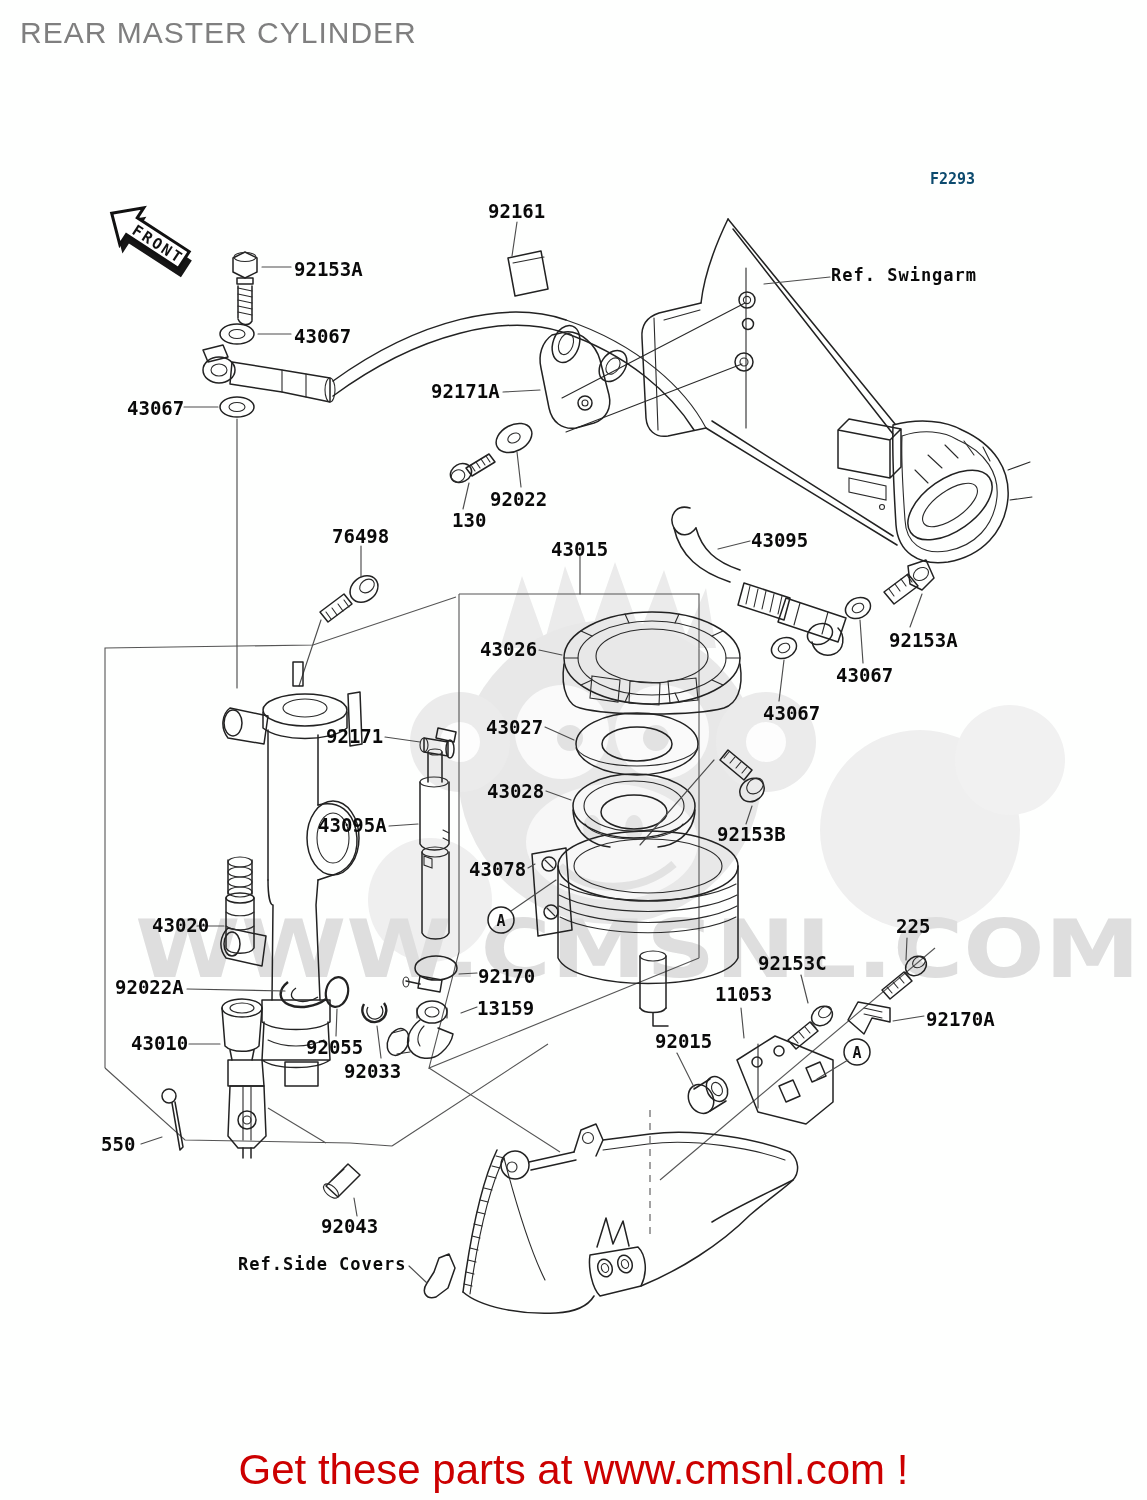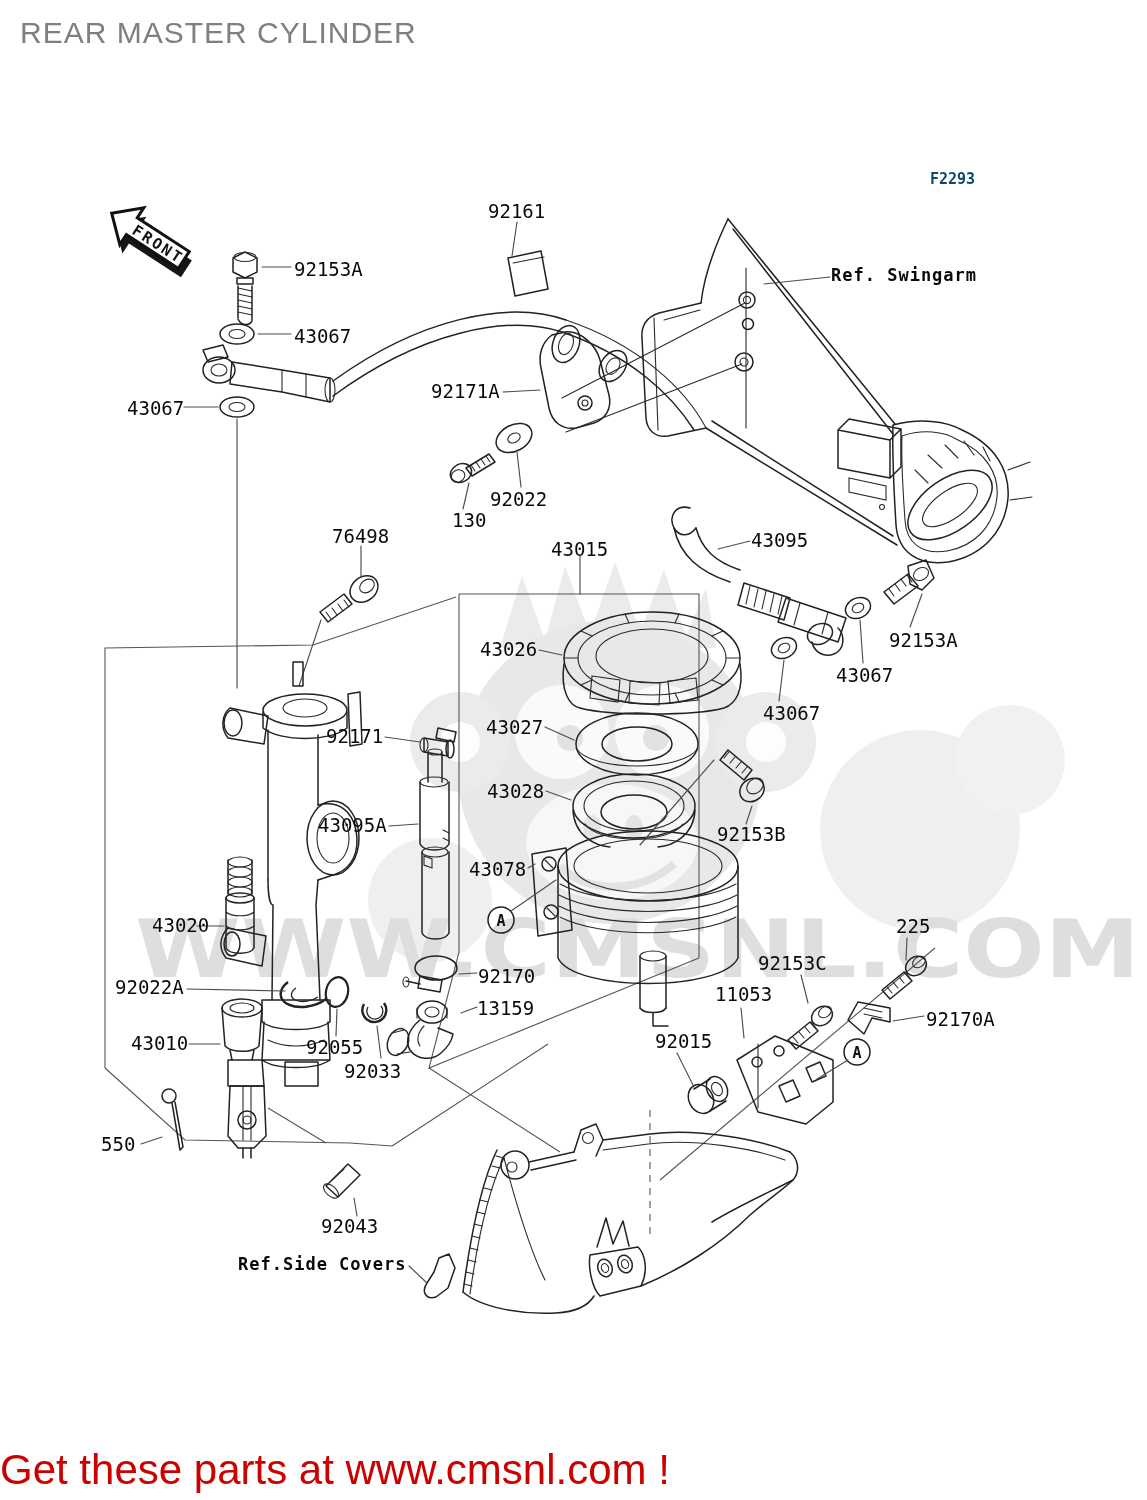--- a/index.html
+++ b/index.html
@@ -1,23 +1,23 @@
 <!DOCTYPE html>
 <html><head>
 <meta charset="utf-8">
 <style>
   html,body{margin:0;padding:0;background:#f6f6f3;}
   #stage{position:relative;width:1147px;height:1500px;background:#fefffe;overflow:hidden;
          font-family:"DejaVu Sans Mono",monospace;}
   #page-title{position:absolute;left:20px;top:16px;font-family:"Liberation Sans",sans-serif;
          font-size:30px;color:#7f7f7f;letter-spacing:1px;white-space:nowrap;}
   #figure-code{position:absolute;left:930px;top:170px;font-size:15px;font-weight:bold;color:#0c4a6e;}
-  .plabel{position:absolute;font-size:19px;font-weight:normal;color:#0a0a0a;line-height:1;white-space:nowrap;}
+  .plabel{position:absolute;font-size:19px;font-weight:bold;color:#0a0a0a;line-height:1;white-space:nowrap;}
   .rlabel{position:absolute;font-size:17px;font-weight:bold;color:#0a0a0a;line-height:1;white-space:nowrap;letter-spacing:1px;}
-  #footer-text{position:absolute;left:0;top:1446px;width:100%;text-align:left;
+  #footer-text{position:absolute;left:0;top:1446px;width:100%;text-align:center;
          font-family:"Liberation Sans",sans-serif;font-size:42px;color:#cc0000;white-space:nowrap;}
   svg{position:absolute;left:0;top:0;}
   .ln{stroke:#222;stroke-width:1.5;fill:none;stroke-linecap:round;stroke-linejoin:round;}
   .th{stroke:#2a2a2a;stroke-width:1.1;fill:none;stroke-linecap:round;}
   .ld{stroke:#4d4d4d;stroke-width:1.15;fill:none;stroke-linecap:round;}
   .bx{stroke:#555;stroke-width:1.1;fill:none;}
   .wm{font-family:"DejaVu Sans",sans-serif;font-weight:bold;fill:#dedede;}
 </style>
 </head>
 <body>

